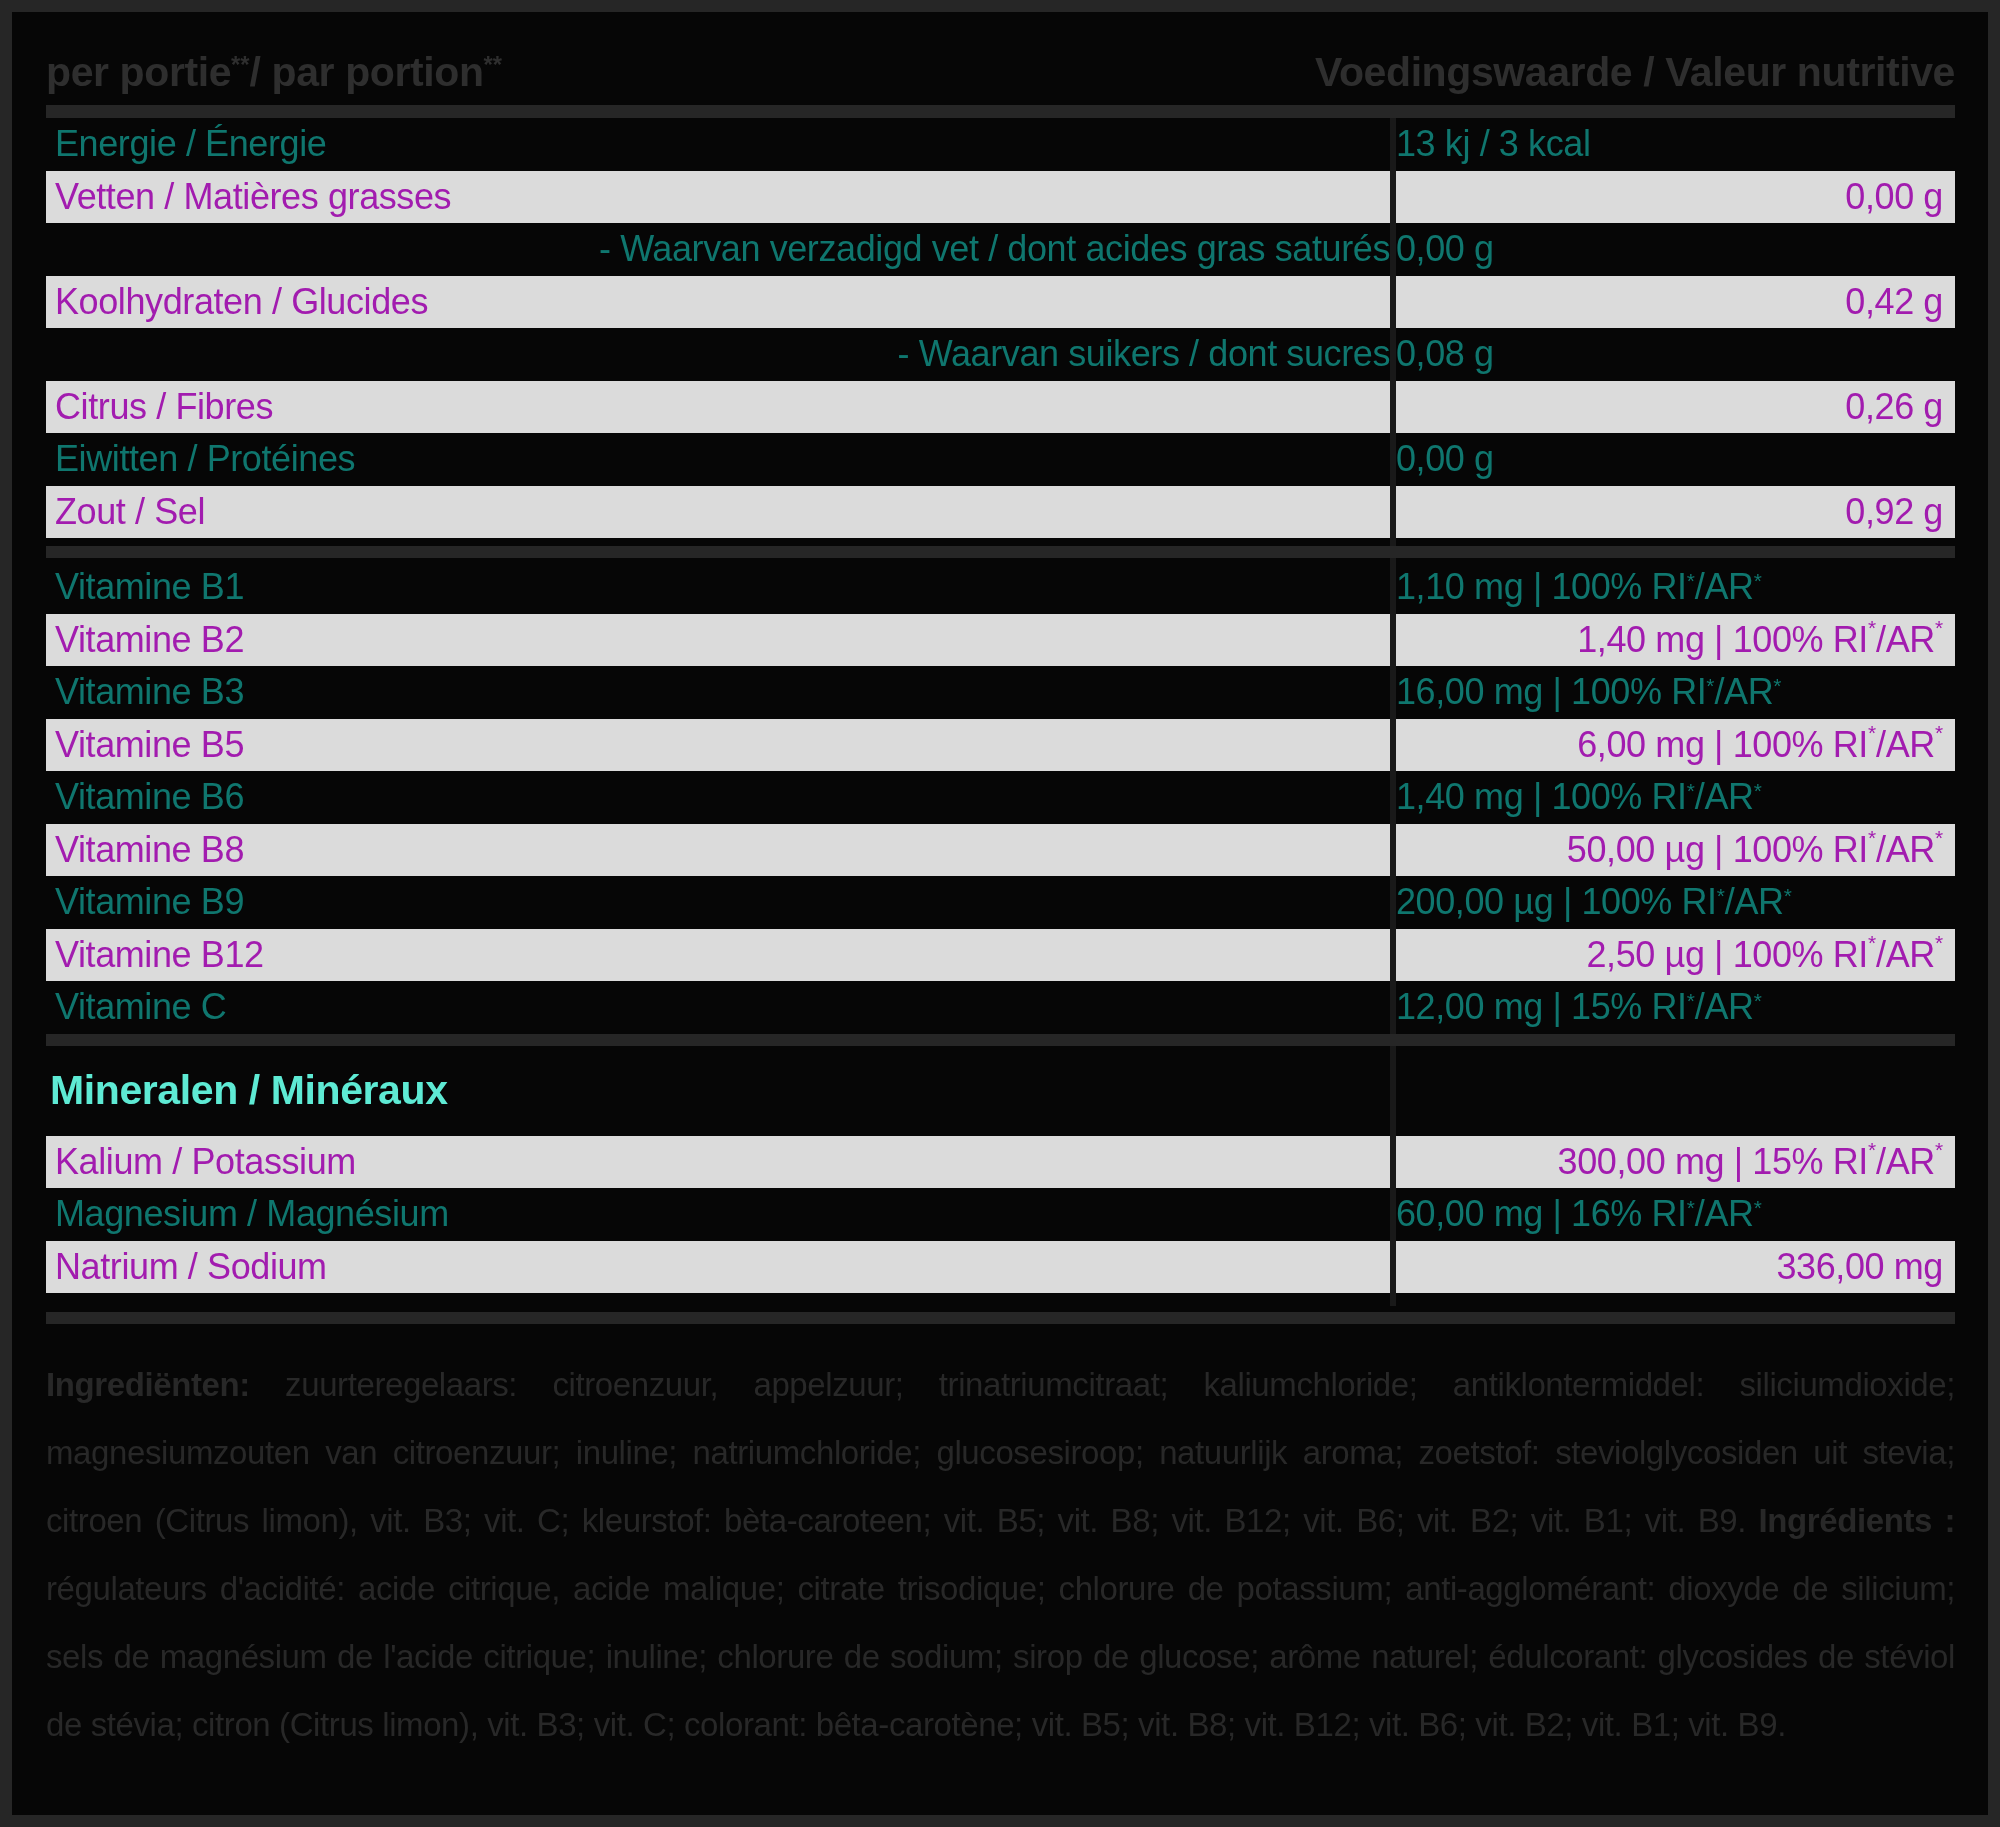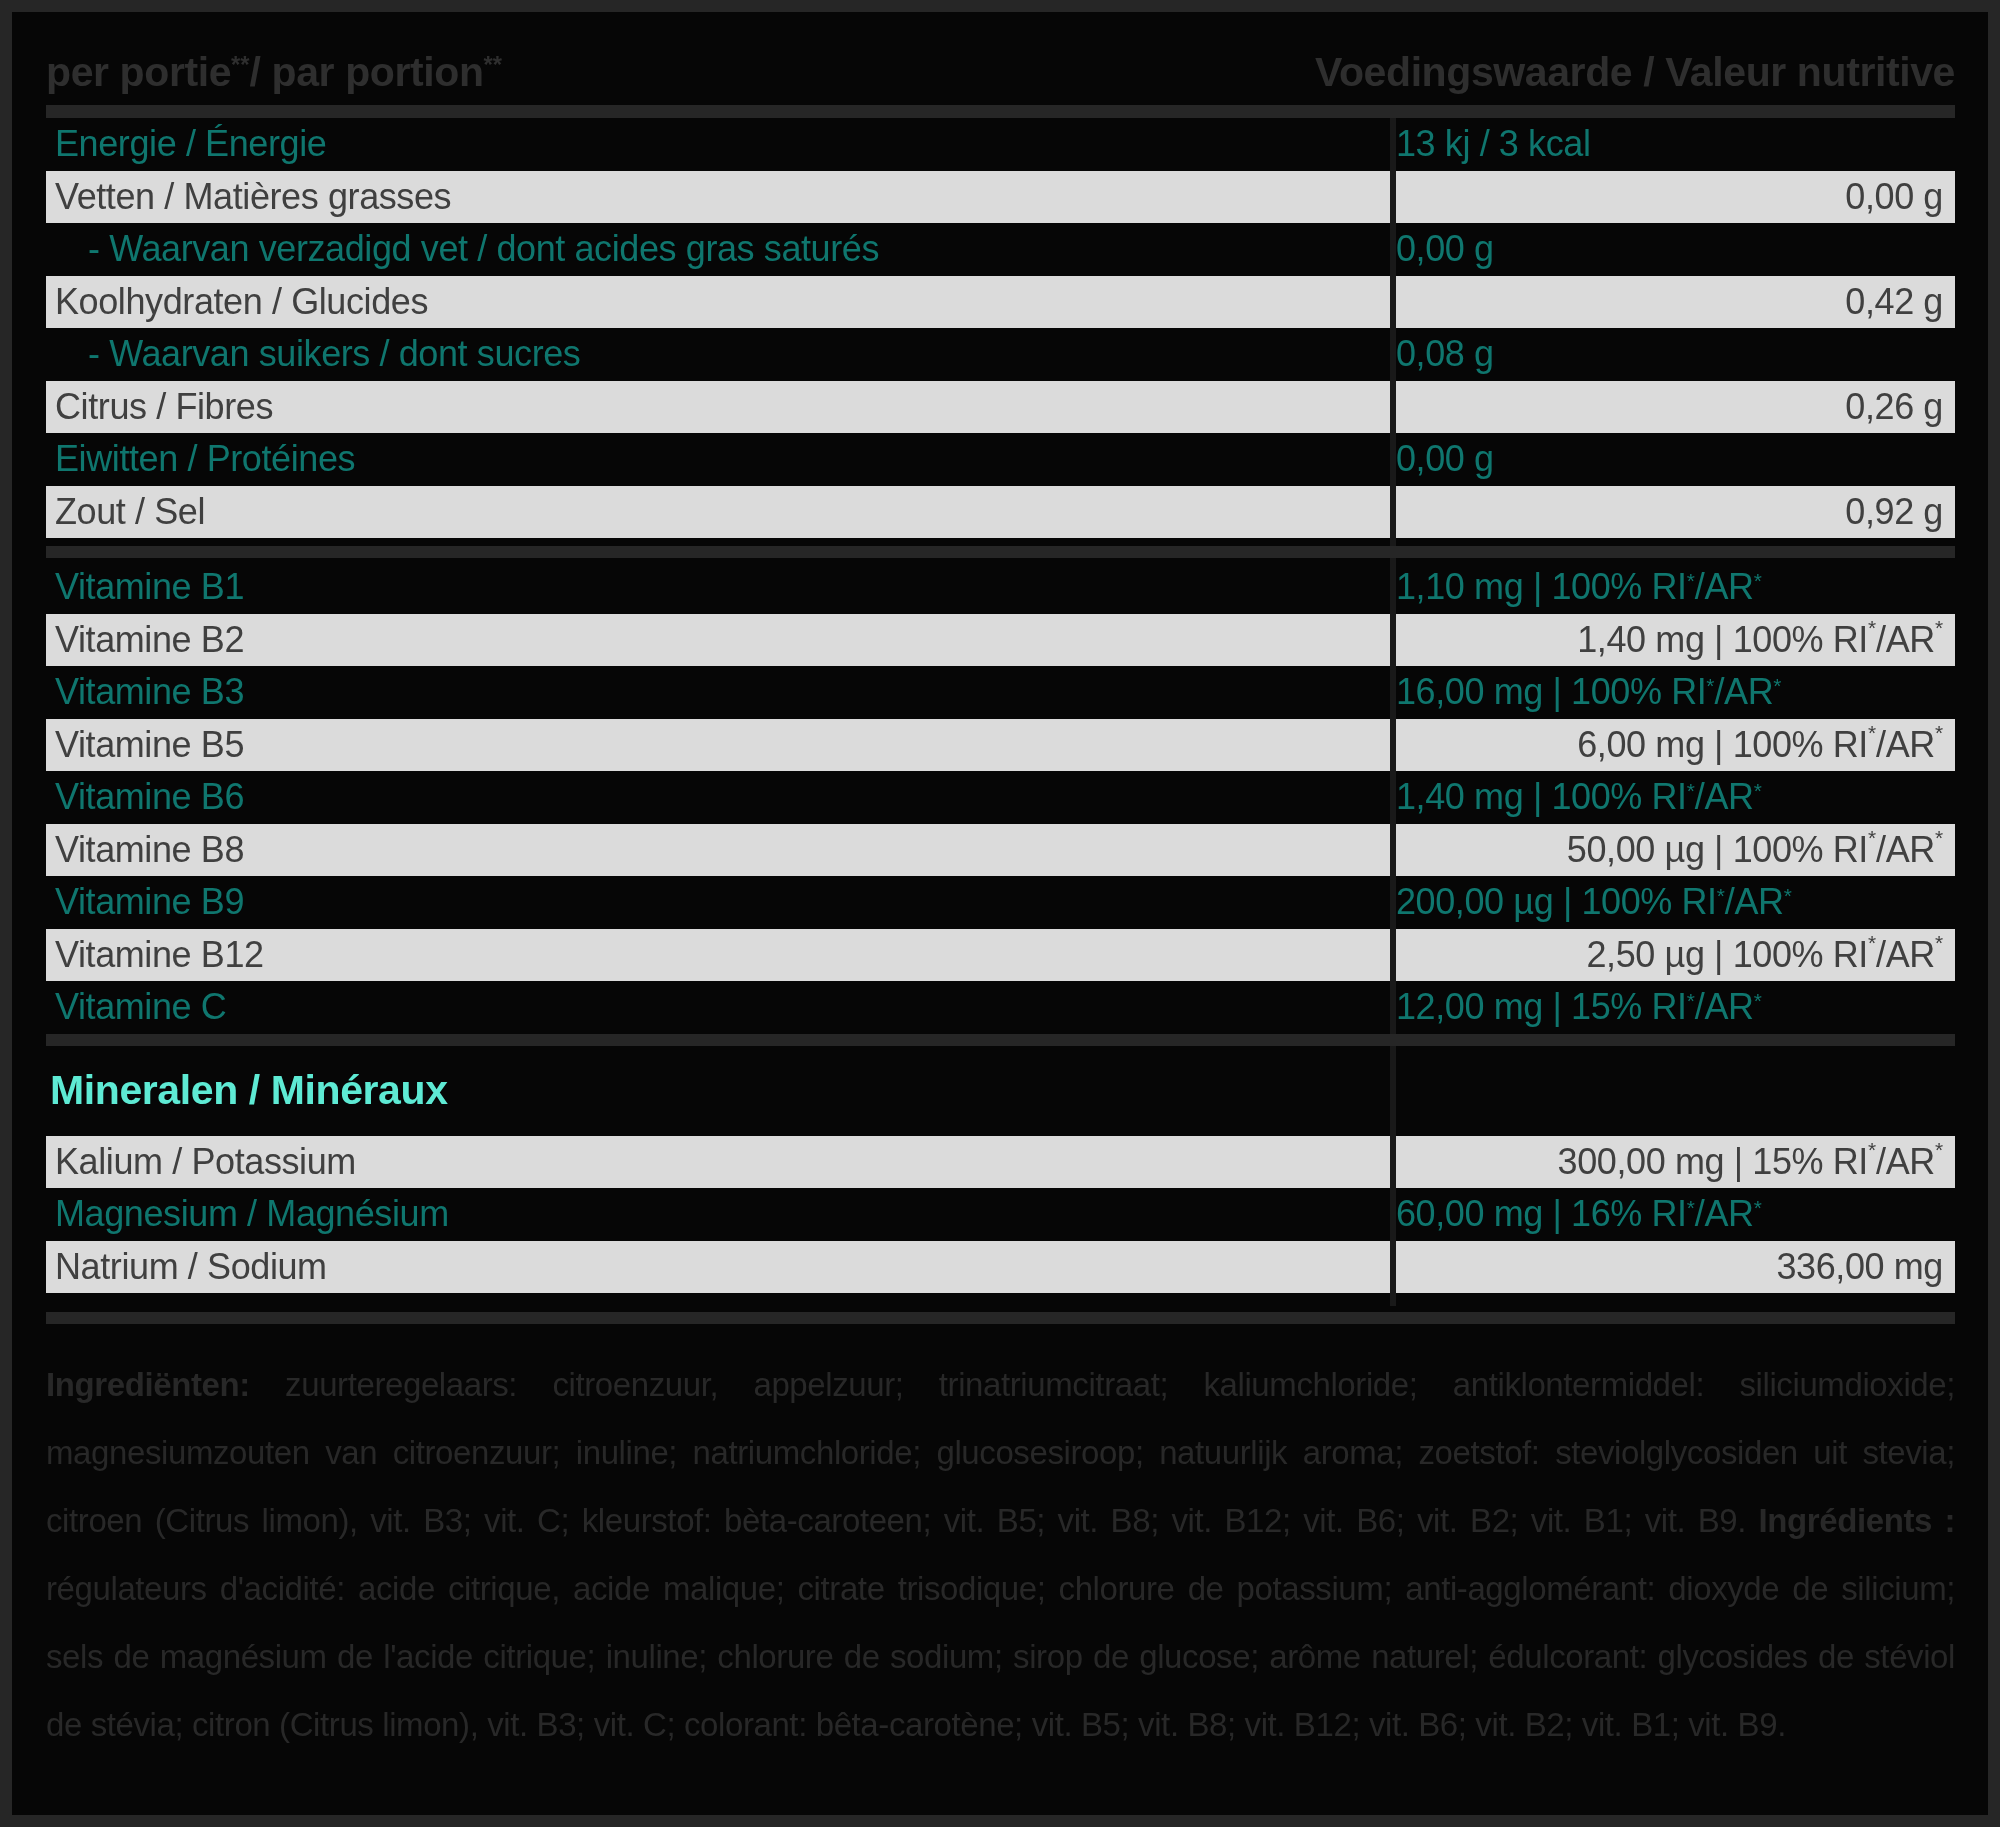--- a/index.html
+++ b/index.html
@@ -40,23 +40,23 @@
   .rows { position:relative; z-index:2; }
   .row {
     height:52.5px;
     display:grid;
     grid-template-columns:1344px 6px 1fr;
     align-items:center;
     font-size:36px;
   }
   .row .cell-label { padding-left:9px; white-space:nowrap; overflow:hidden; }
   .row .cell-value { padding-right:12px; white-space:nowrap; }
-  .row.indent .cell-label { padding-left:42px; }
+  .row.indent .cell-label { padding-left:42px;text-align:right; }
   .row.dark  { color:#0f766e; }
-  .row.light .cell-label, .row.light .cell-value { background:#dbdbdb; color:#404040; height:100%; display:flex; align-items:center; box-sizing:border-box; }
+  .row.light .cell-label, .row.light .cell-value { background:#dbdbdb; color:#a21caf; height:100%; display:flex; align-items:center; box-sizing:border-box; }
   .row.light .cell-value { justify-content:flex-end; }
 
   sup { font-size:58%; line-height:0; vertical-align:baseline; position:relative; top:-0.55em; letter-spacing:0; }
 
   .minerals-hd {
     position:relative; z-index:2;
     height:90px;
     display:flex; align-items:center;
     color:#5eead4; font-weight:bold; font-size:41px;
     padding-left:4px; box-sizing:border-box;

